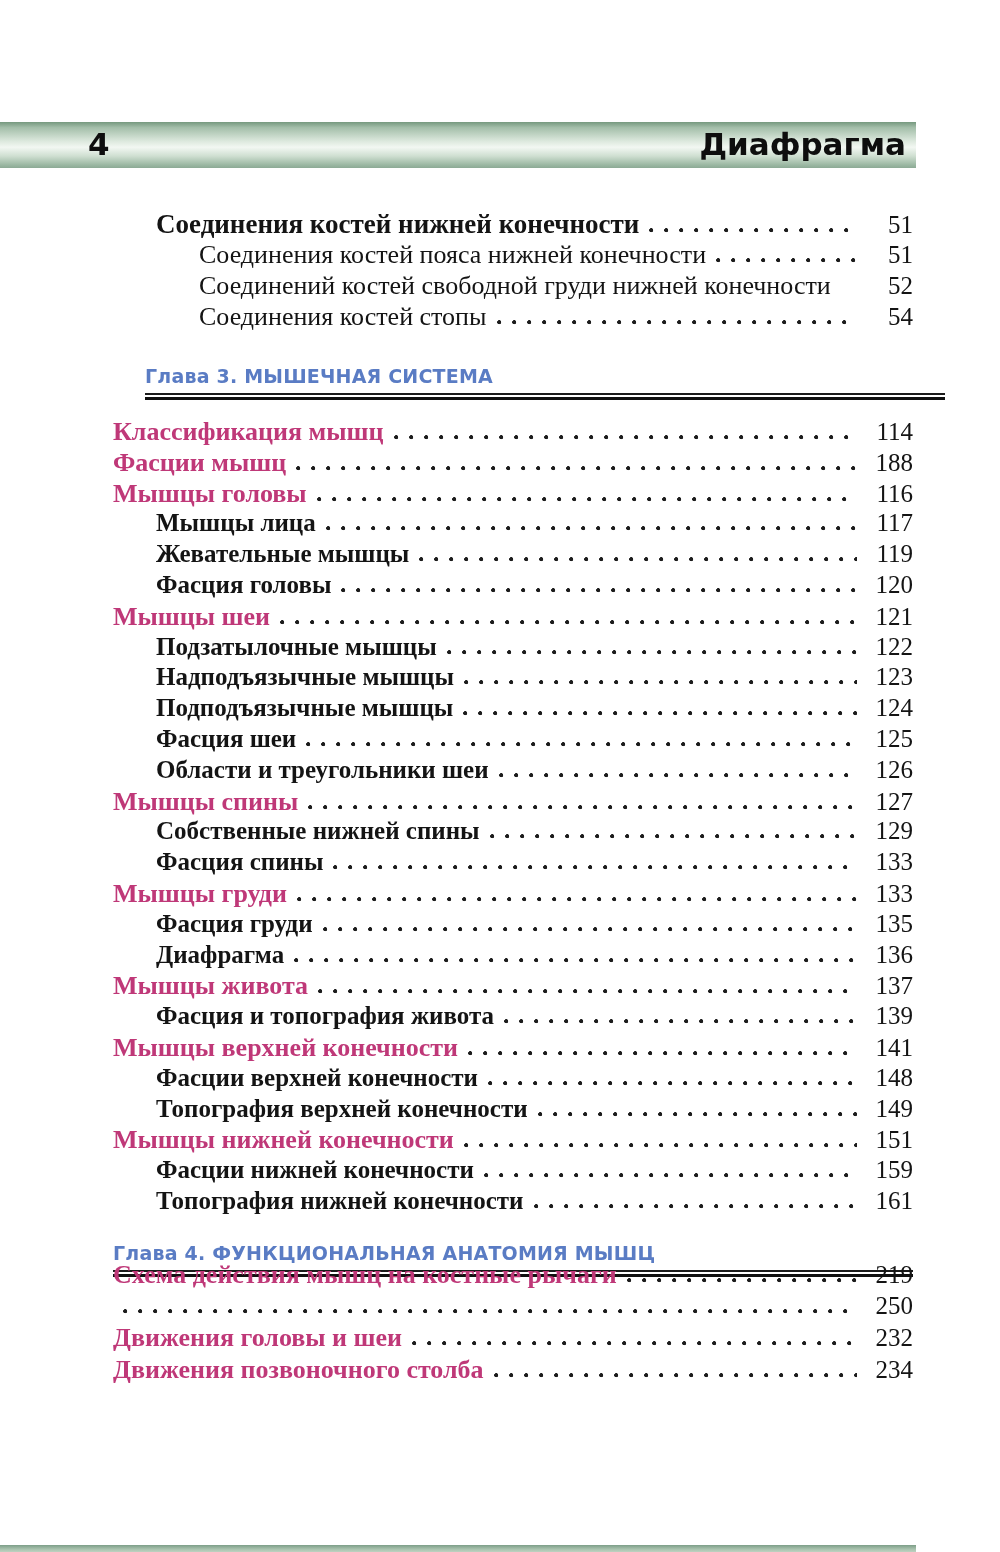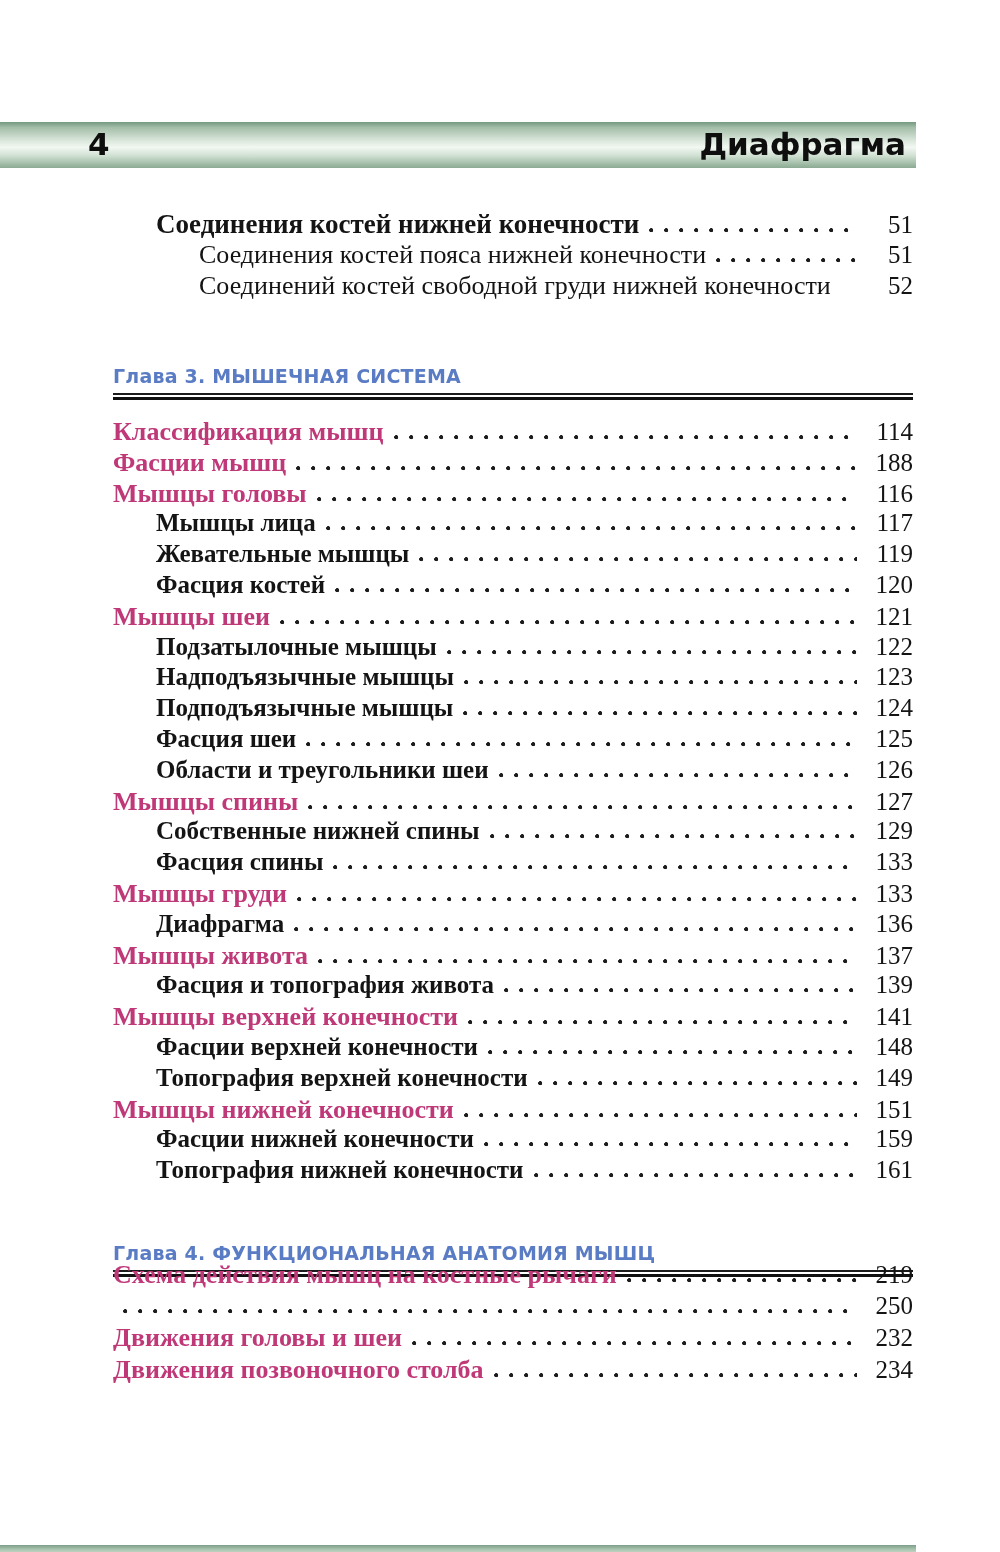--- a/index.html
+++ b/index.html
@@ -90,24 +90,29 @@
       <div class="row l2">
         <span class="label">Соединения костей пояса нижней конечности</span>
         <span class="dots"></span>
         <span class="page">51</span>
       </div>
       <div class="row l2">
         <span class="label">Соединений костей свободной груди нижней конечности</span>
         <span class="dots hidden"></span>
         <span class="page">52</span>
       </div>
+      <div class="row l2">
+        <span class="label">Соединения костей стопы</span>
+        <span class="dots"></span>
+        <span class="page">54</span>
+      </div>
     </div>
 </div>
 
-<div class="heading-block" style="top:364px;">
+<div class="heading-block" style="top:364px;margin-left:32px;">
   <div class="chapter-heading">Глава 3. МЫШЕЧНАЯ СИСТЕМА</div>
   <div class="heading-rule"></div>
 </div>
 
 <div class="section" data-section="1" style="top:415px; --rh:30.8px;">
   <div>
       <div class="row l0">
         <span class="label">Классификация мышц</span>
         <span class="dots"></span>
         <span class="page">114</span>
@@ -126,21 +131,21 @@
         <span class="label">Мышцы лица</span>
         <span class="dots"></span>
         <span class="page">117</span>
       </div>
       <div class="row l1">
         <span class="label">Жевательные мышцы</span>
         <span class="dots"></span>
         <span class="page">119</span>
       </div>
       <div class="row l1">
-        <span class="label">Фасция костей</span>
+        <span class="label">Фасция головы</span>
         <span class="dots"></span>
         <span class="page">120</span>
       </div>
       <div class="row l0">
         <span class="label">Мышцы шеи</span>
         <span class="dots"></span>
         <span class="page">121</span>
       </div>
       <div class="row l1">
         <span class="label">Подзатылочные мышцы</span>
@@ -179,20 +184,25 @@
       </div>
       <div class="row l1">
         <span class="label">Фасция спины</span>
         <span class="dots"></span>
         <span class="page">133</span>
       </div>
       <div class="row l0">
         <span class="label">Мышцы груди</span>
         <span class="dots"></span>
         <span class="page">133</span>
+      </div>
+      <div class="row l1">
+        <span class="label">Фасция груди</span>
+        <span class="dots"></span>
+        <span class="page">135</span>
       </div>
       <div class="row l1">
         <span class="label">Диафрагма</span>
         <span class="dots"></span>
         <span class="page">136</span>
       </div>
       <div class="row l0">
         <span class="label">Мышцы живота</span>
         <span class="dots"></span>
         <span class="page">137</span>

